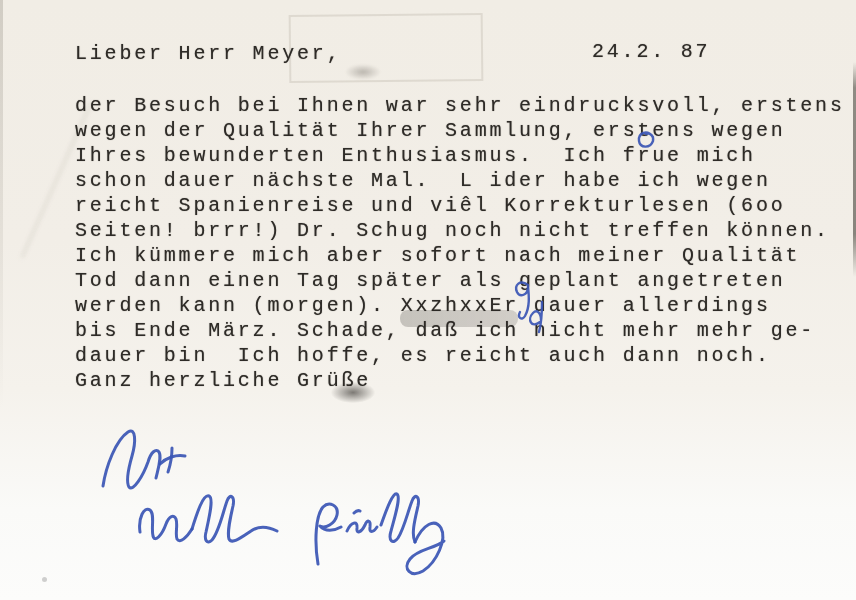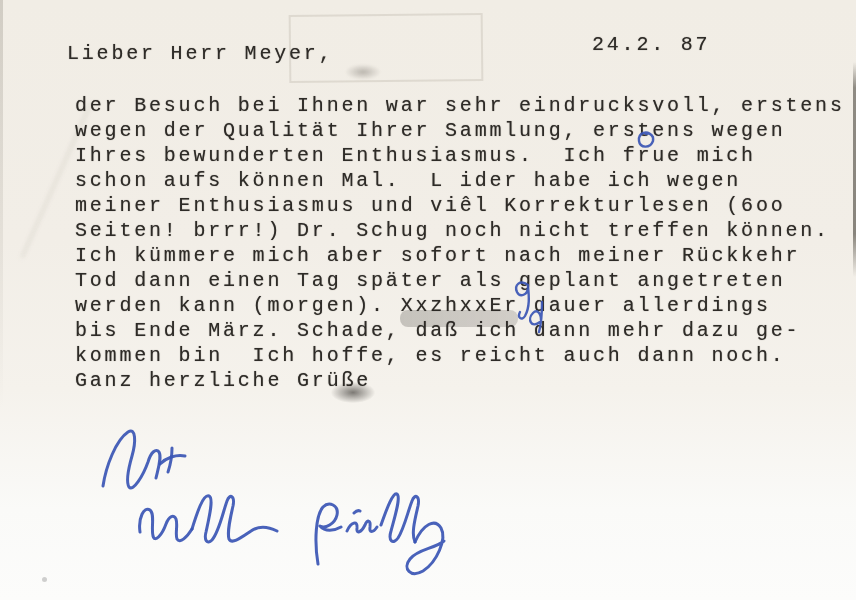--- a/index.html
+++ b/index.html
@@ -6,22 +6,22 @@
   body{width:856px;height:600px;overflow:hidden;background:#fff;}
   .paper{
     position:relative;width:856px;height:600px;overflow:hidden;
     background:linear-gradient(180deg,#f1ede5 0%,#f2eee7 40%,#f5f2ec 65%,#fafaf8 85%,#fcfcfb 100%);
     font-family:"Liberation Mono","DejaVu Sans Mono",monospace;
   }
   .typed{
     color:#2e2b27;font-size:20px;letter-spacing:2.8px;
     text-shadow:0 0 1px rgba(46,43,39,0.55);
   }
-  .greeting{position:absolute;left:67px;top:42px;white-space:pre;}
-  .date{position:absolute;left:592px;top:33px;white-space:pre;}
+  .greeting{position:absolute;left:75px;top:42px;white-space:pre;}
+  .date{position:absolute;left:592px;top:40px;white-space:pre;}
   .body-block{position:absolute;left:75px;top:93px;}
   .line{white-space:pre;height:25px;line-height:25px;}
   
   .ghost-rect{
     position:absolute;left:289px;top:14px;width:190px;height:64px;
     border:2px solid rgba(178,172,158,0.30);transform:rotate(-0.6deg);
   }
   .smudge{position:absolute;border-radius:50%;filter:blur(1px);}
   .smudge-meyer{left:345px;top:64px;width:36px;height:16px;
     background:radial-gradient(ellipse,rgba(120,115,108,0.45),rgba(120,115,108,0) 70%);}
@@ -54,28 +54,28 @@
   <div class="edge-left"></div>
   <div class="dot"></div>
 
   <div class="typed greeting">Lieber Herr Meyer,</div>
   <div class="typed date">24.2. 87</div>
 
   <div class="body-block typed">
     <div class="line">der Besuch bei Ihnen war sehr eindrucksvoll, erstens</div>
     <div class="line">wegen der Qualität Ihrer Sammlung, erstens wegen</div>
     <div class="line">Ihres bewunderten Enthusiasmus.  Ich frue mich</div>
-    <div class="line">schon aufs können Mal.  L ider habe ich wegen</div>
-    <div class="line">meiner Enthusiasmus und viêl Korrekturlesen (6oo</div>
+    <div class="line">schon dauer nächste Mal.  L ider habe ich wegen</div>
+    <div class="line">reicht Spanienreise und viêl Korrekturlesen (6oo</div>
     <div class="line">Seiten! brrr!) Dr. Schug noch nicht treffen können.</div>
-    <div class="line">Ich kümmere mich aber sofort nach meiner Rückkehr</div>
+    <div class="line">Ich kümmere mich aber sofort nach meiner Qualität</div>
     <div class="line">Tod dann einen Tag später als geplant angetreten</div>
     <div class="line">werden kann (morgen). XxzhxxEr dauer allerdings</div>
-    <div class="line">bis Ende März. Schade, daß ich dann mehr dazu ge-</div>
-    <div class="line">kommen bin  Ich hoffe, es reicht auch dann noch.</div>
+    <div class="line">bis Ende März. Schade, daß ich nicht mehr mehr ge-</div>
+    <div class="line">dauer bin  Ich hoffe, es reicht auch dann noch.</div>
     <div class="line">Ganz herzliche Grüße</div>
   </div>
 
   <div class="smudge smudge-strike"></div>
   <div class="smudge smudge-gruesse"></div>
 
   <svg class="pen small abs" style="left:634px;top:127px;" width="26" height="28" viewBox="0 0 26 28">
     <path d="M19,10 C13,2 4,6 5,14 C6,21 16,22 19,14 C20,9 16,5 12,7"></path>
   </svg>
   <svg class="pen small abs" style="left:511px;top:276px;" width="24" height="46" viewBox="0 0 24 46">

